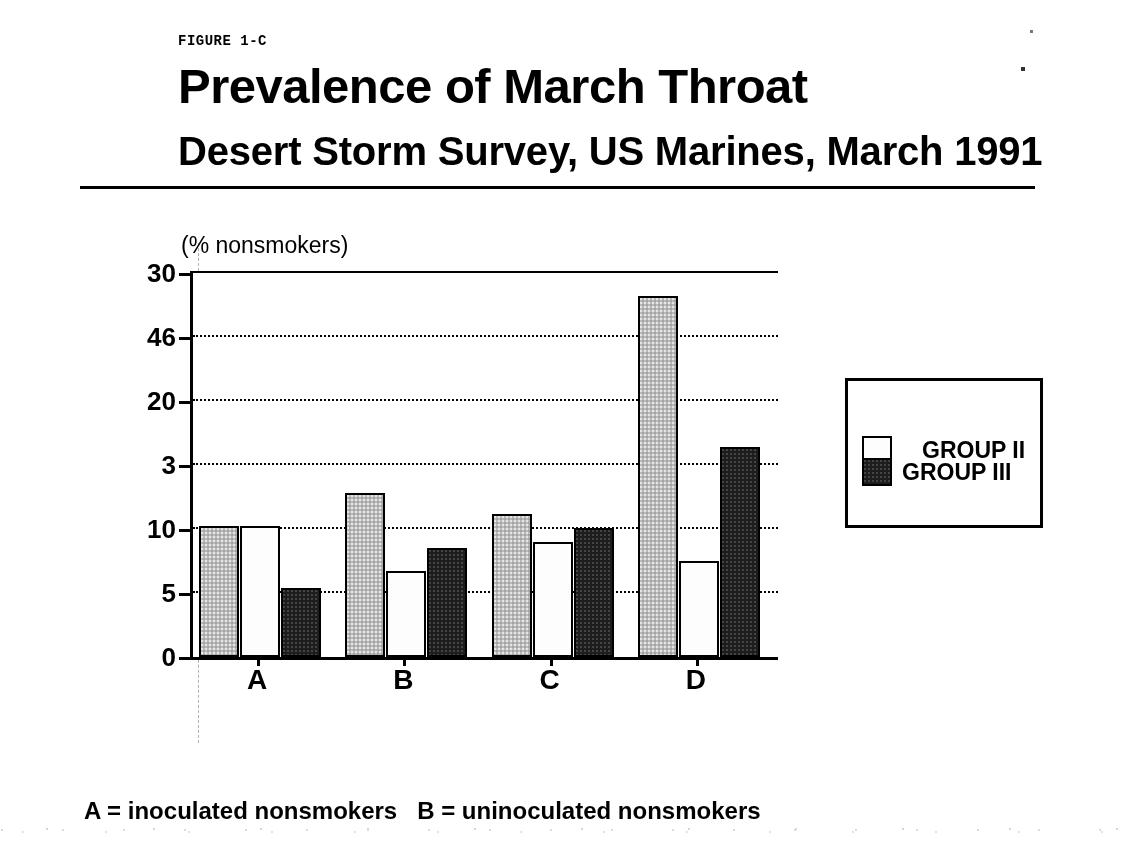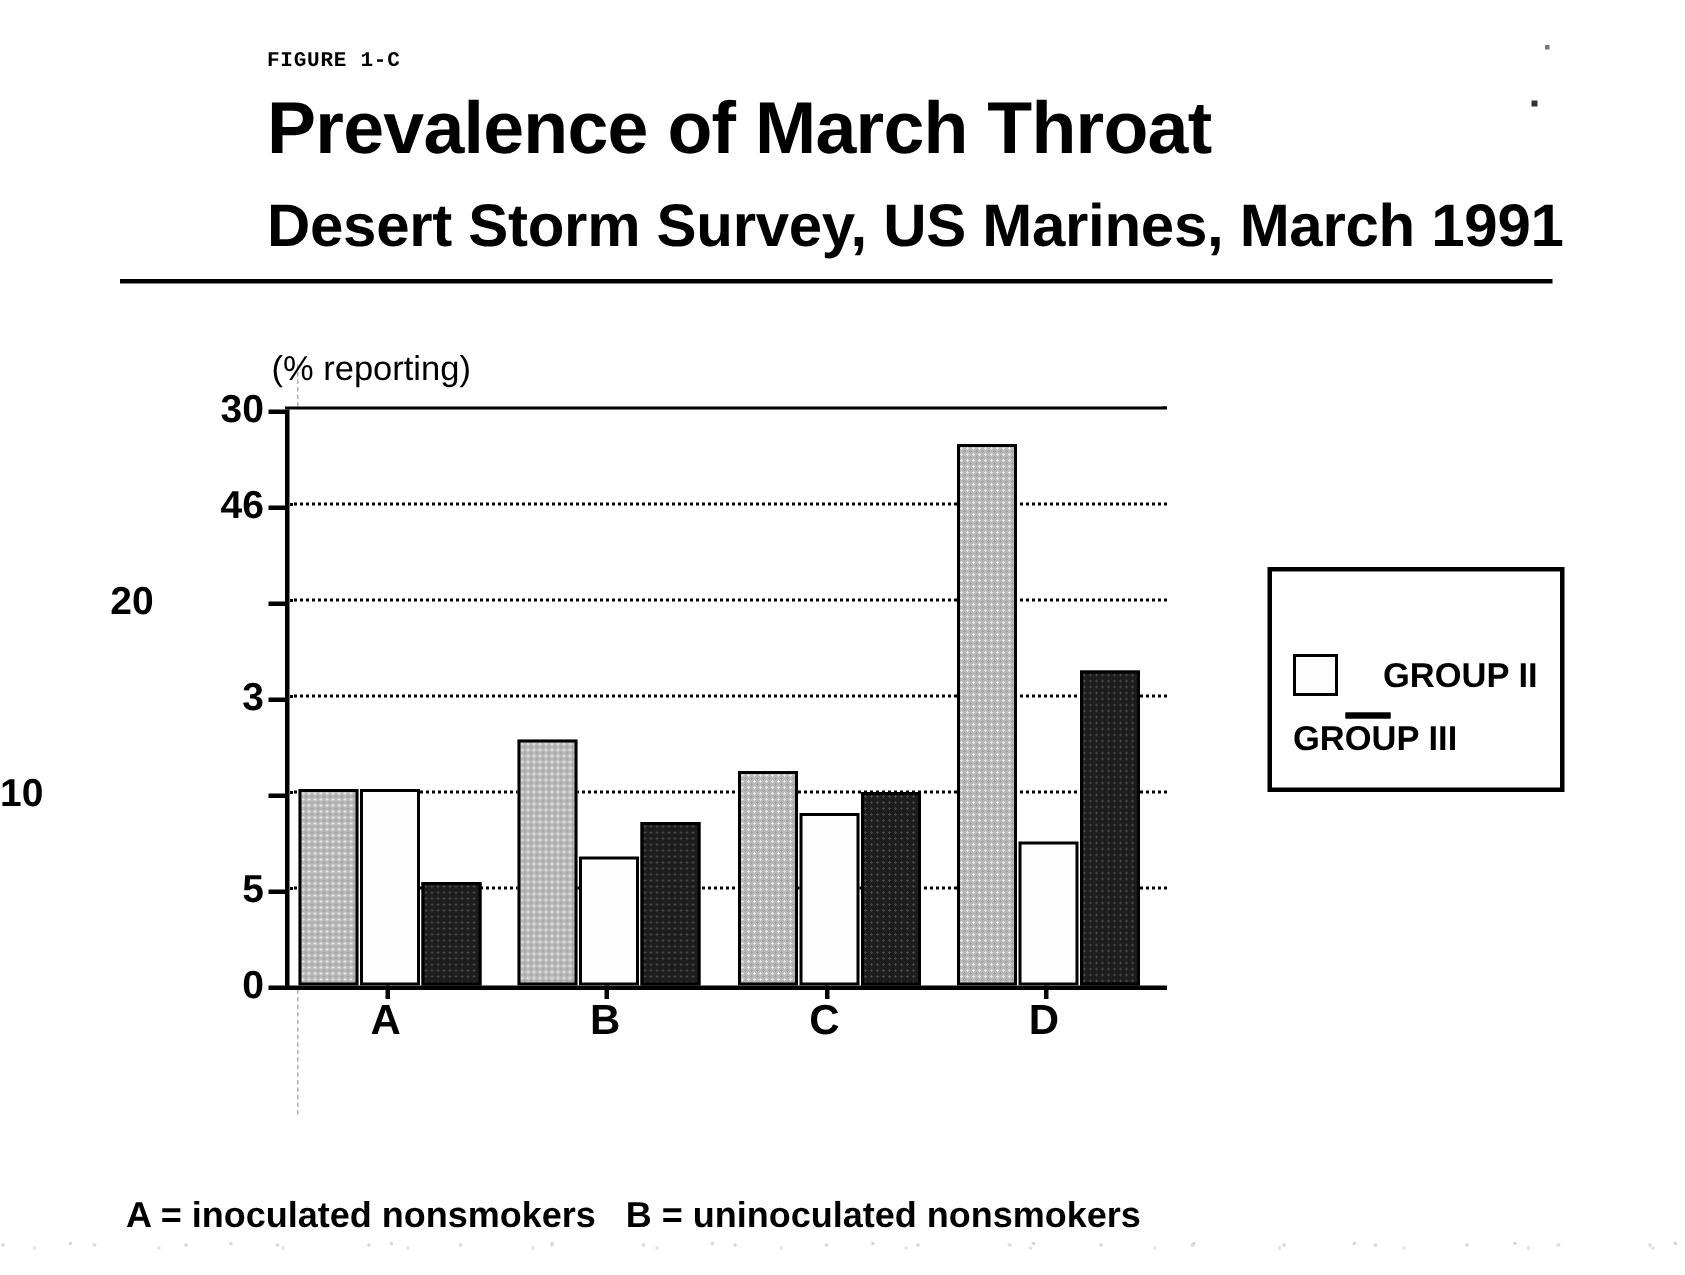--- a/index.html
+++ b/index.html
@@ -198,21 +198,21 @@
   }
   .legend-row {
     position: absolute;
     left: 14px;
     height: 30px;
     display: flex;
     align-items: center;
   }
   .legend-row.r0 { top: 14px; }
   .legend-row.r1 { top: 54px; gap: 20px; }
-  .legend-row.r2 { top: 94px; flex-direction: column; }
+  .legend-row.r2 { top: 76px; }
   .legend-swatch {
     width: 30px;
     height: 28px;
     border: 2px solid #000;
     box-sizing: border-box;
     margin-right: 10px;
   }
   .legend-label {
     font-size: 23px;
     font-weight: bold;
@@ -254,21 +254,21 @@
       <i class="d2"></i>
   </div>
 
   <div class="figure-label">FIGURE 1-C</div>
   <div class="title-main">Prevalence of March Throat</div>
   <div class="title-sub">Desert Storm Survey, US Marines, March 1991</div>
   <div class="header-rule"></div>
 
   <div class="dashed-vline"></div>
 
-  <div class="axis-caption">(% reporting)</div>
+  <div class="axis-caption">(% nonsmokers)</div>
 
   <div class="plot-top-rule"></div>
   <div class="plot-right-rule"></div>
 
   <div class="plot" id="plot">
     <div id="gridlines">
         <div class="gridline" style="bottom: 64px;"></div>
         <div class="gridline" style="bottom: 128px;"></div>
         <div class="gridline" style="bottom: 192px;"></div>
         <div class="gridline" style="bottom: 256px;"></div>
@@ -288,25 +288,25 @@
         <div class="bar fill-g2" title="GROUP II D: 7.5" style="left: 485.875px; width: 40px; height: 96px;"></div>
         <div class="bar fill-g3" title="GROUP III D: 16.4" style="left: 526.875px; width: 40px; height: 209.92px;"></div>
       </div>
   </div>
 
   <div id="yticks">
       <div class="ytick" style="position: absolute; right: auto; left: 0px; width: 176px; text-align: right; margin-right: 0px; top: 657px;">0</div>
       <div style="position: absolute; left: 179px; top: 657px; width: 11px; height: 0px; border-top: 3px solid rgb(0, 0, 0);"></div>
       <div class="ytick" style="position: absolute; right: auto; left: 0px; width: 176px; text-align: right; margin-right: 0px; top: 593px;">5</div>
       <div style="position: absolute; left: 179px; top: 593px; width: 11px; height: 0px; border-top: 3px solid rgb(0, 0, 0);"></div>
-      <div class="ytick" style="position: absolute; right: auto; left: 0px; width: 176px; margin-right: 0px; top: 529px;">10</div>
+      <div class="ytick" style="position: absolute; right: auto; left: 0px; width: 176px; text-align: right; margin-right: 0px; top: 529px;">10</div>
       <div style="position: absolute; left: 179px; top: 529px; width: 11px; height: 0px; border-top: 3px solid rgb(0, 0, 0);"></div>
       <div class="ytick" style="position: absolute; right: auto; left: 0px; width: 176px; text-align: right; margin-right: 0px; top: 465px;">3</div>
       <div style="position: absolute; left: 179px; top: 465px; width: 11px; height: 0px; border-top: 3px solid rgb(0, 0, 0);"></div>
-      <div class="ytick" style="position: absolute; right: auto; left: 0px; width: 176px; text-align: center; margin-right: 0px; top: 401px;">20</div>
+      <div class="ytick" style="position: absolute; right: auto; left: 0px; width: 176px; text-align: right; margin-right: 0px; top: 401px;">20</div>
       <div style="position: absolute; left: 179px; top: 401px; width: 11px; height: 0px; border-top: 3px solid rgb(0, 0, 0);"></div>
       <div class="ytick" style="position: absolute; right: auto; left: 0px; width: 176px; text-align: right; margin-right: 0px; top: 337px;">46</div>
       <div style="position: absolute; left: 179px; top: 337px; width: 11px; height: 0px; border-top: 3px solid rgb(0, 0, 0);"></div>
       <div class="ytick" style="position: absolute; right: auto; left: 0px; width: 176px; text-align: right; margin-right: 0px; top: 273px;">30</div>
       <div style="position: absolute; left: 179px; top: 273px; width: 11px; height: 0px; border-top: 3px solid rgb(0, 0, 0);"></div>
     </div>
   <div id="xlabels">
       <div class="xlabel" style="left: 227.125px;">A</div>
       <div class="xtick-mark" style="left: 257.125px;"></div>
       <div class="xlabel" style="left: 373.375px;">B</div>

